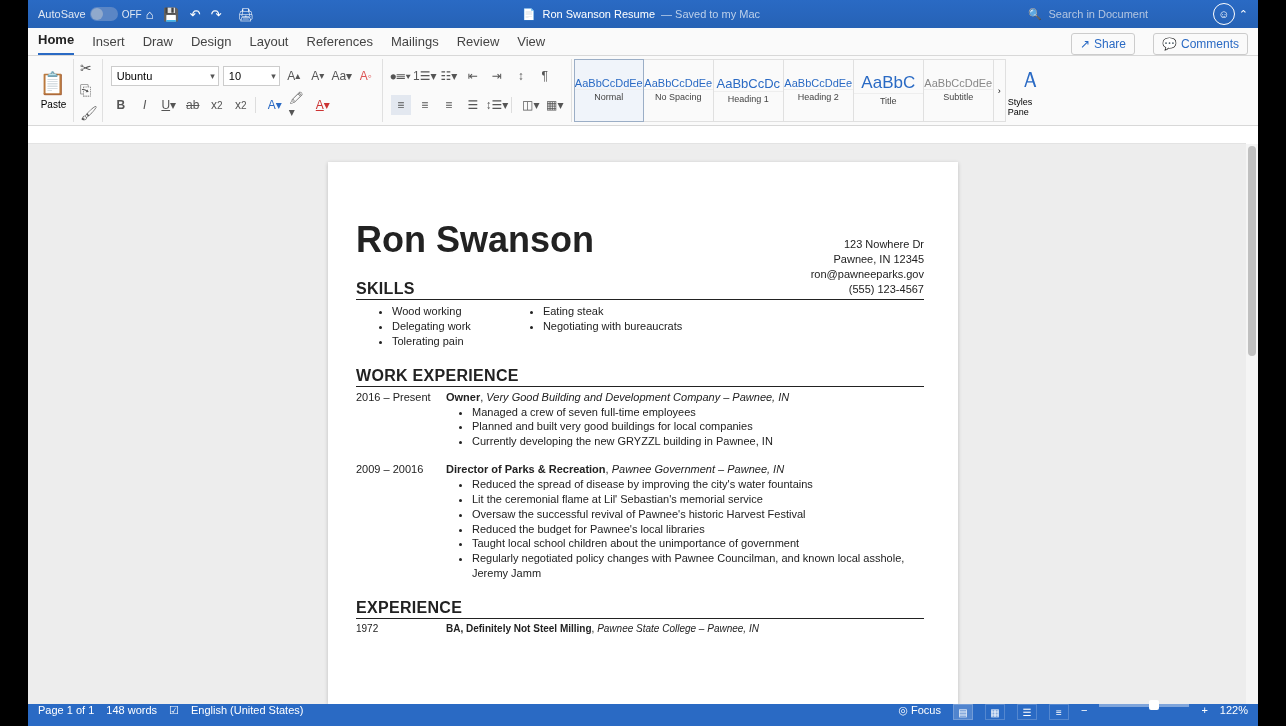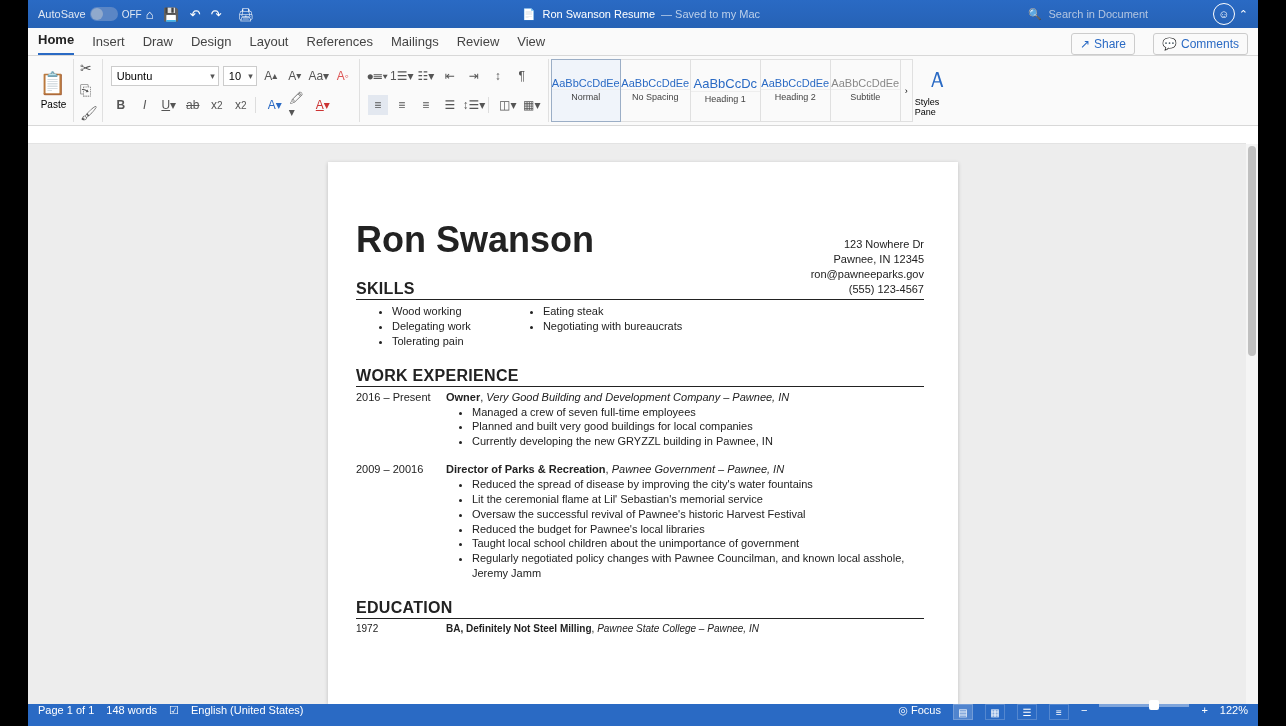--- a/index.html
+++ b/index.html
@@ -140,21 +140,21 @@
         <span class="lbl">Paste</span>
       </div>
       <div class="rg mini">
         <span>✂</span>
         <span>⎘</span>
         <span>🖌</span>
       </div>
       <div class="rg fontgrp">
         <div class="fontrow">
           <span class="sel" style="width:108px">Ubuntu</span>
-          <span class="sel" style="width:34px">10</span>
+          <span class="sel" style="width:57px">10</span>
           <span class="ibtn">A<sup>▴</sup></span>
           <span class="ibtn">A<sup>▾</sup></span>
           <span class="ibtn">Aa▾</span>
           <span class="ibtn" style="color:#d55;">A◦</span>
         </div>
         <div class="fontrow">
           <span class="ibtn">
               <b>B</b>
             </span>
           <span class="ibtn">
@@ -204,20 +204,24 @@
           </div>
         <div class="sbox">
             <span class="prev" style="font-size:13px">AaBbCcDc</span>
             <span class="nm">Heading 1</span>
           </div>
         <div class="sbox">
             <span class="prev">AaBbCcDdEe</span>
             <span class="nm">Heading 2</span>
           </div>
         <div class="sbox">
+            <span class="prev big">AaBbC</span>
+            <span class="nm">Title</span>
+          </div>
+        <div class="sbox">
             <span class="prev" style="color:#888">AaBbCcDdEe</span>
             <span class="nm">Subtitle</span>
           </div>
         <div style="width:12px;display:flex;align-items:center;justify-content:center;border:1px solid #e0e0e0;border-left:none;font-size:9px;">›</div>
       </div>
       <div class="stylespane">
         <span style="font-size:22px;color:#2a6ac4;">Ａ</span>
         <span class="nm">Styles Pane</span>
       </div>
     </div>
@@ -272,21 +276,21 @@
                 <li>Reduced the spread of disease by improving the city's water fountains</li>
                 <li>Lit the ceremonial flame at Lil' Sebastian's memorial service</li>
                 <li>Oversaw the successful revival of Pawnee's historic Harvest Festival</li>
                 <li>Reduced the budget for Pawnee's local libraries</li>
                 <li>Taught local school children about the unimportance of government</li>
                 <li>Regularly negotiated policy changes with Pawnee Councilman, and known local asshole, Jeremy Jamm</li>
               </ul>
           </div>
         </div>
 
-        <h2>EDUCATION</h2>
+        <h2>EXPERIENCE</h2>
         <div class="edu">
           <div class="yr">1972</div>
           <div><span class="title" style="font-weight:700;">BA, Definitely Not Steel Milling</span>, <span class="company" style="font-style:italic;">Pawnee State College – Pawnee, IN</span></div>
         </div>
       </div>
     </div>
 
     <div class="statusbar">
       <span>Page 1 of 1</span>
       <span>148 words</span>

